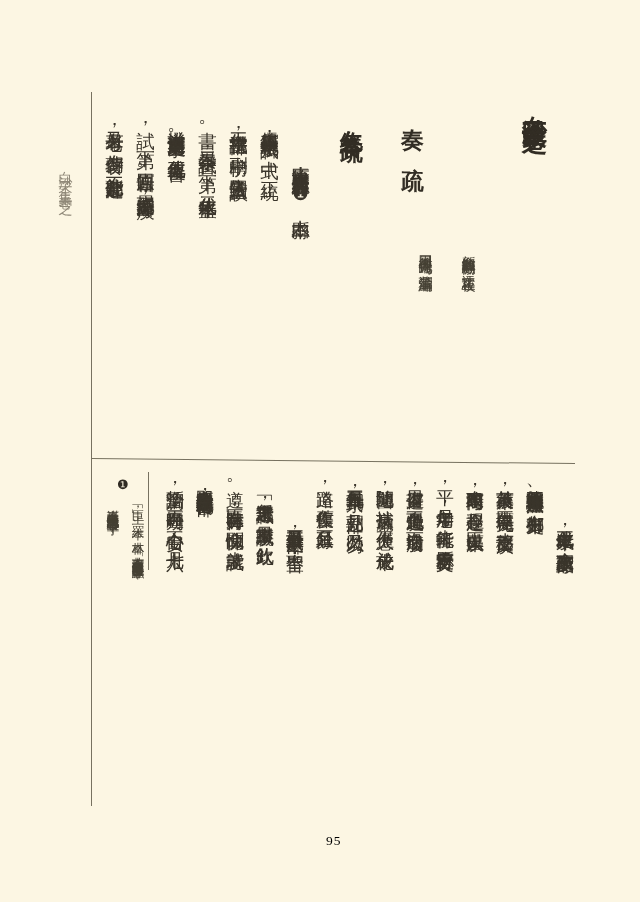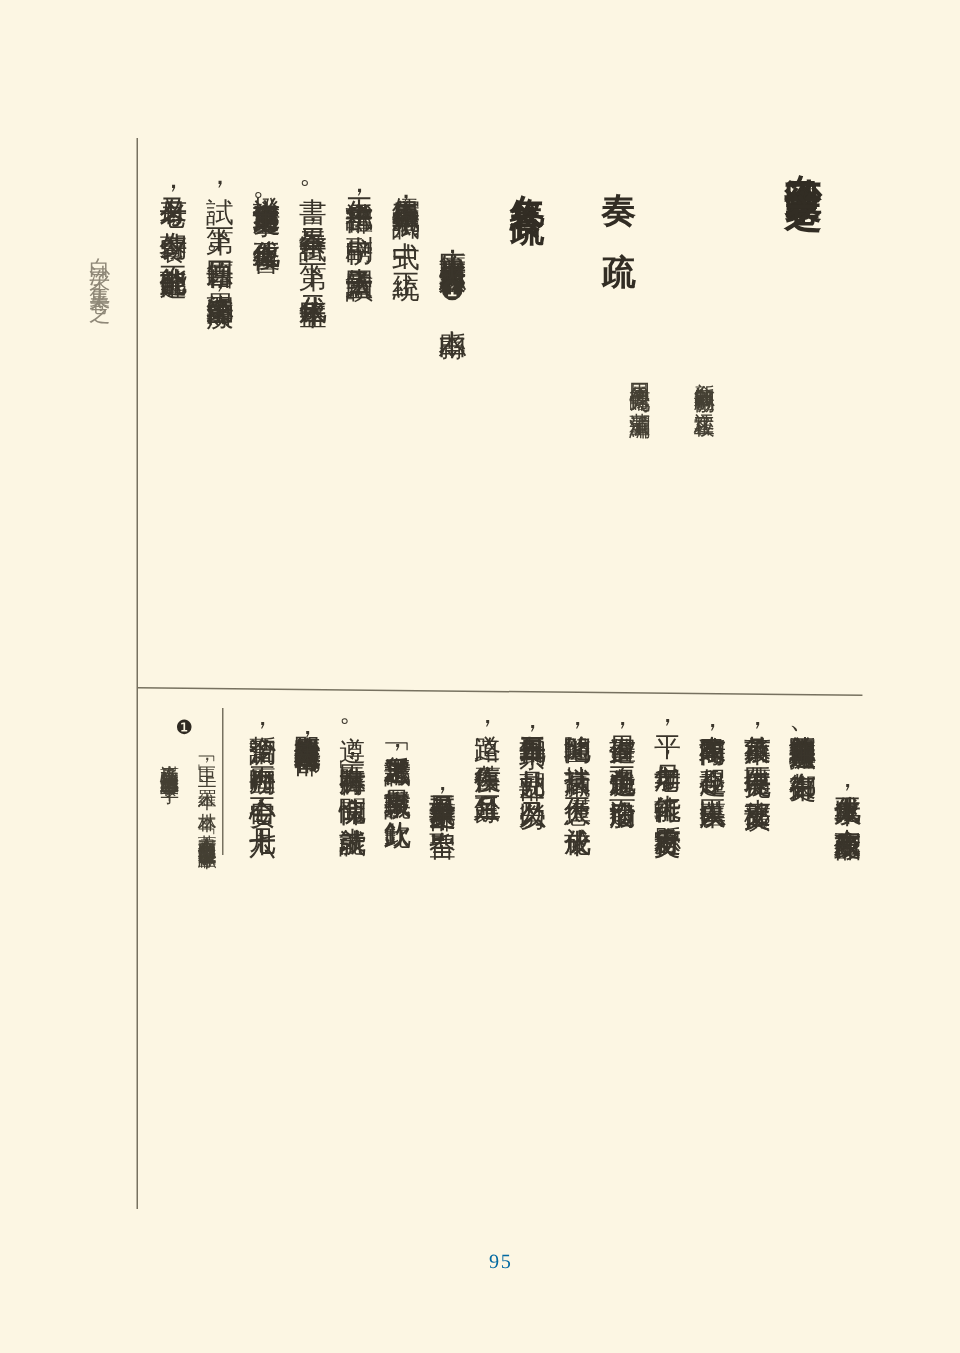--- a/index.html
+++ b/index.html
@@ -80,21 +80,21 @@
   
   .spine-label{
     left:56px;top:160px;
     font-size:14px;letter-spacing:5px;
     color:#8f8878;
   }
   
   .page-number{
     position:absolute;left:326px;top:833px;
     font-size:13.5px;letter-spacing:1px;
-    color:#0369a1;
+    color:#000000;
     font-family:"Liberation Serif","DejaVu Serif",serif;
   }
 </style>
 </head>
 <body>
 
 <div class="page">
 
   <div class="left-rule"></div>
   <div class="h-divider"></div>

